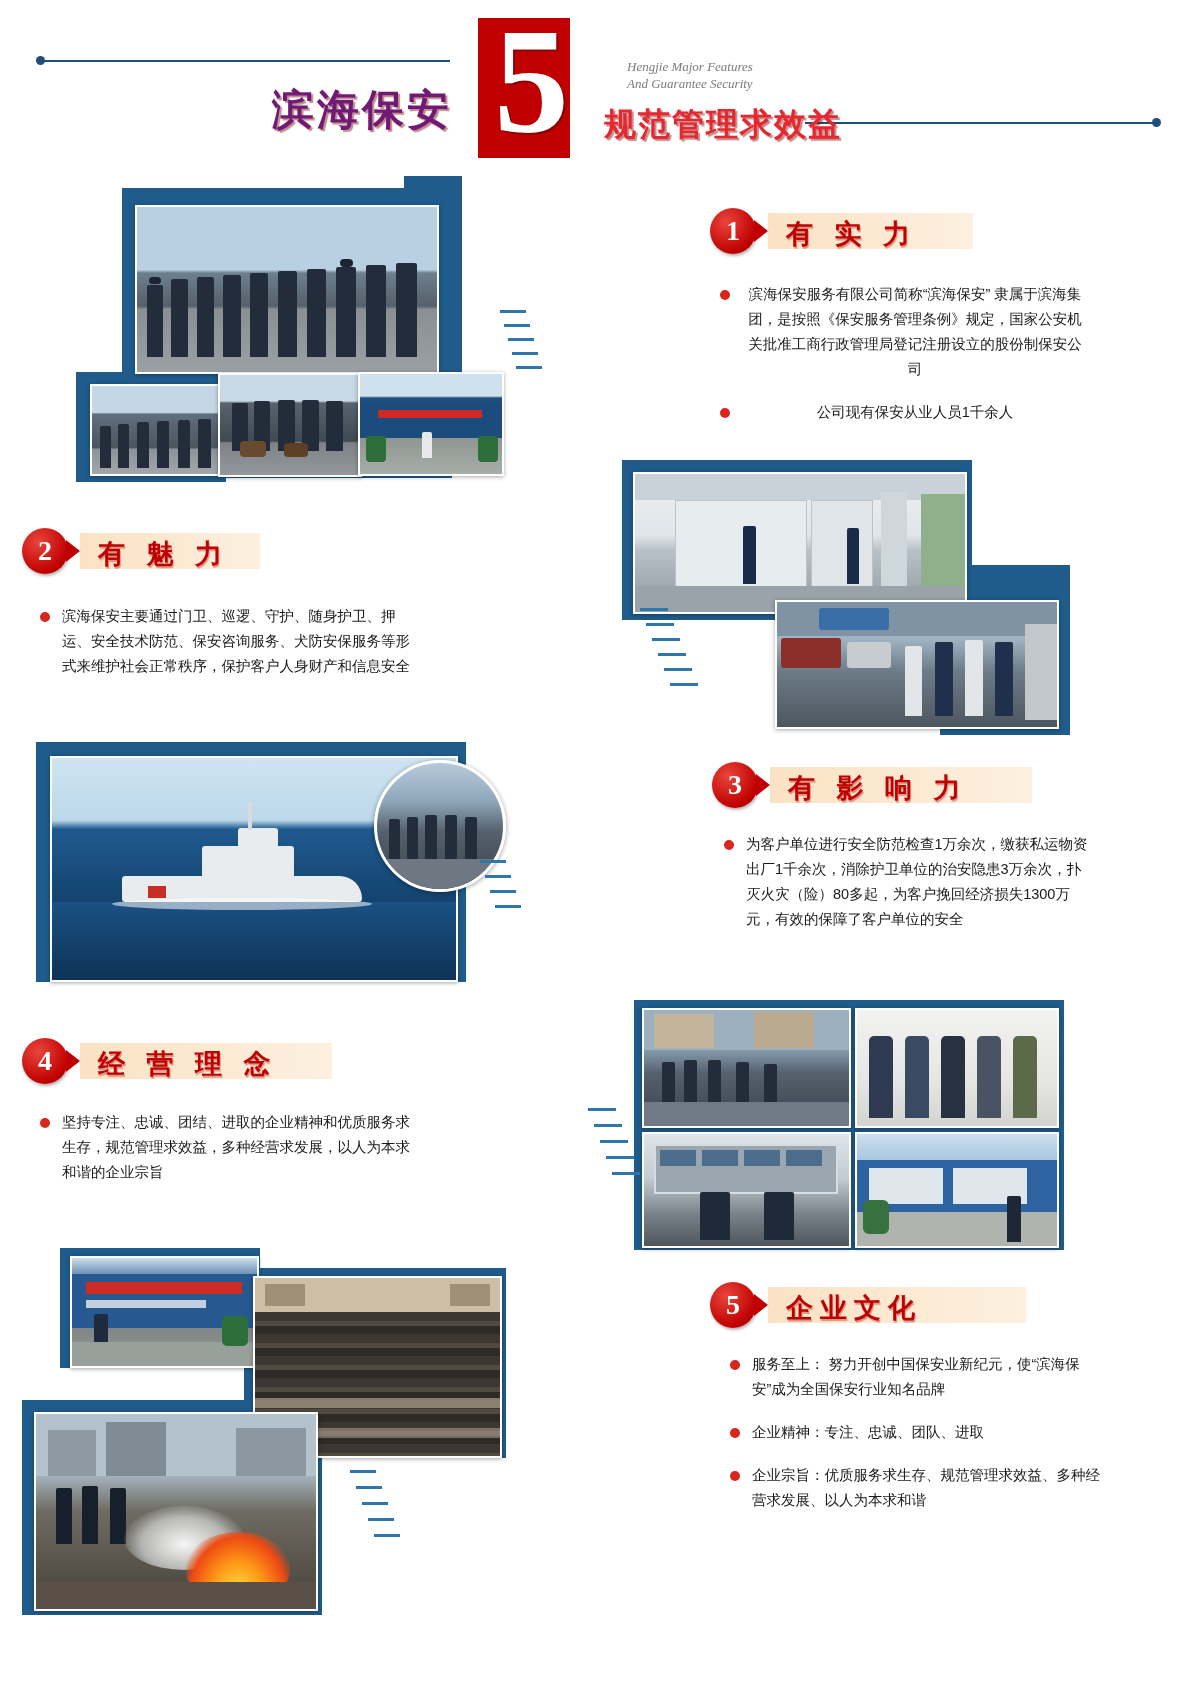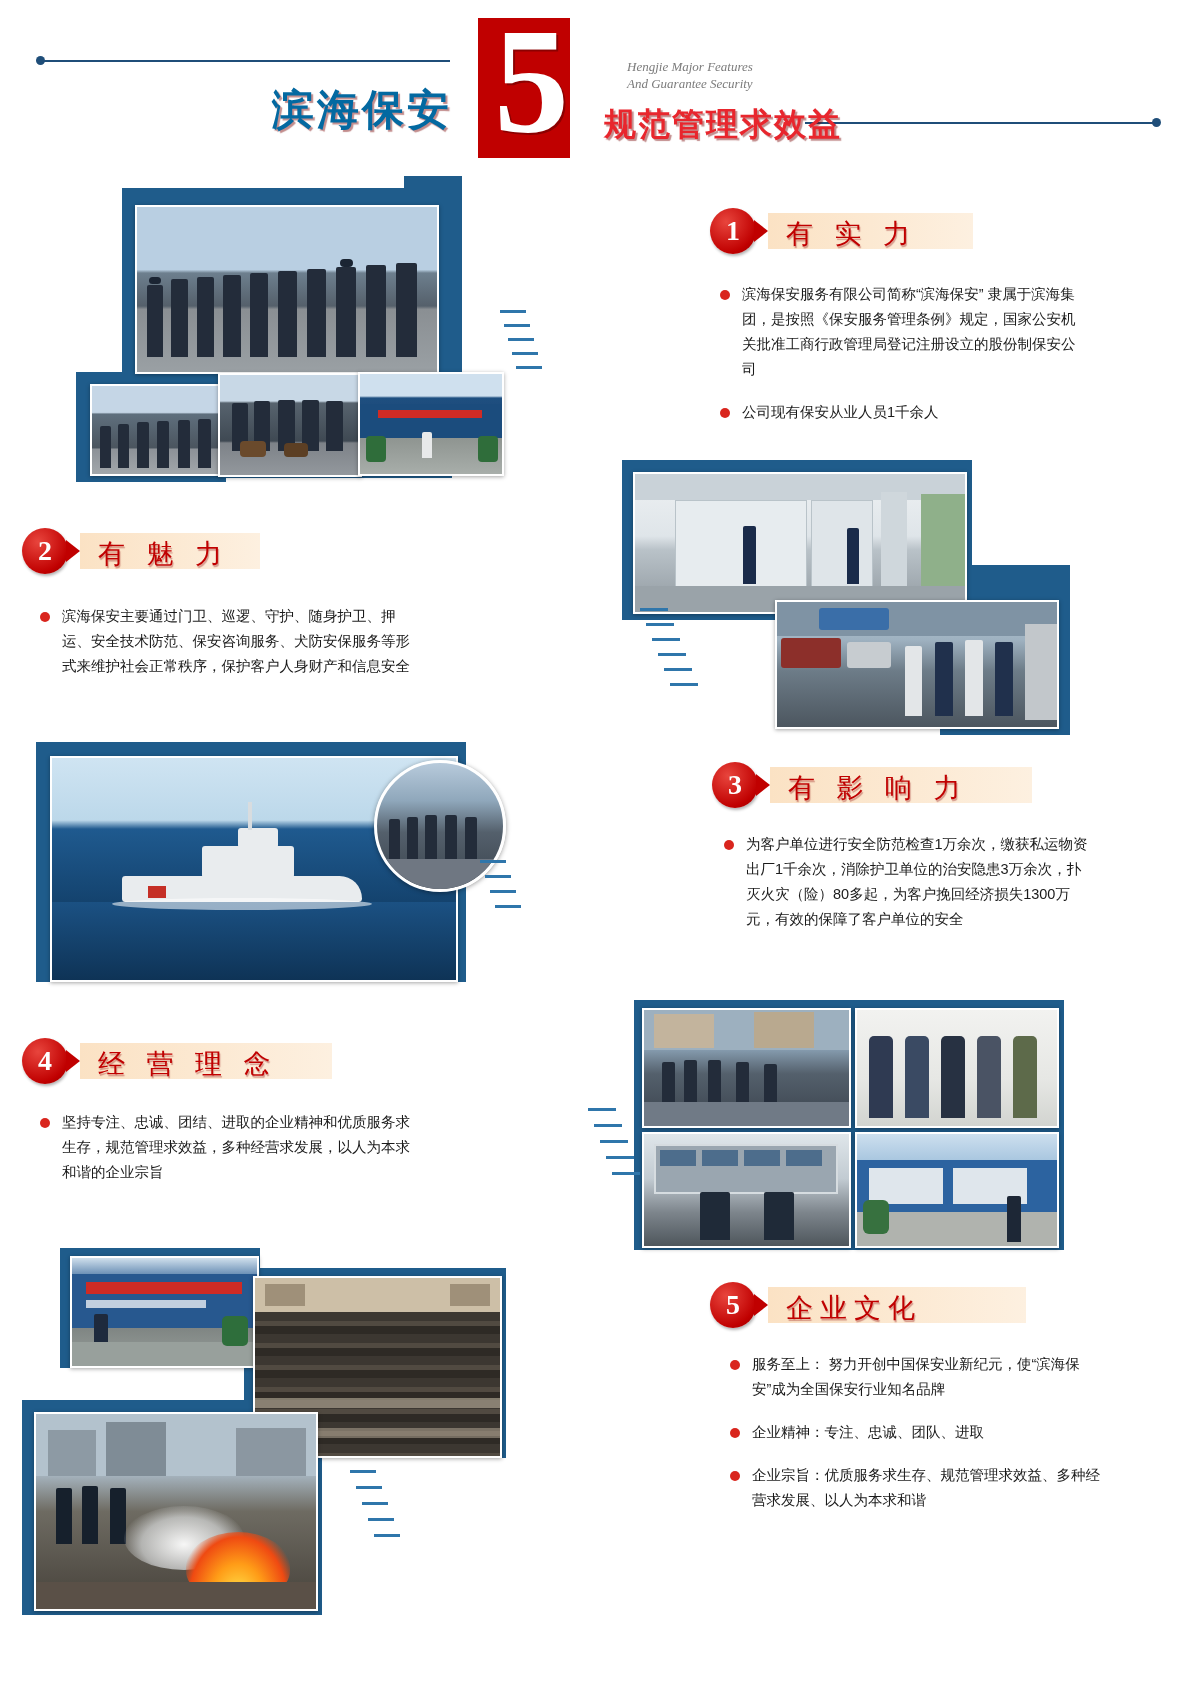--- a/index.html
+++ b/index.html
@@ -63,21 +63,21 @@
     color: #ffffff;
     letter-spacing: -4px;
     line-height: 150px;
     text-shadow: 2px 2px 0 #8c0000;
   }
   .hdr-title-left {
     position: absolute;
     left: 272px; top: 82px;
     font-size: 42px;
     font-weight: 700;
-    color: #0369a1;
+    color: #701a75;
     letter-spacing: 3px;
     text-shadow: 2px 2px 1px rgba(120,0,0,.45);
   }
   .hdr-title-right {
     position: absolute;
     left: 604px; top: 103px;
     font-size: 32px;
     font-weight: 700;
     color: #e8262d;
     letter-spacing: 2px;
@@ -123,21 +123,21 @@
   .sec-band {
     position: absolute;
     left: 58px; top: 5px;
     height: 36px;
     background: linear-gradient(to right, #fbe2c4, #fdf0e0);
   }
   .sec-label {
     position: absolute;
     left: 76px; top: 8px;
     font-size: 27px;
-    font-weight: 400;
+    font-weight: 700;
     color: #c00000;
     letter-spacing: 7px;
     text-shadow: 1px 2px 1px rgba(140,0,0,.35);
     white-space: nowrap;
   }
 
   
   .bullets {
     position: absolute;
   }
@@ -297,21 +297,21 @@
   <div class="stripe" style="left:16px;top:56px;width:26px;"></div>
 </div>
 
 <div class="sec-head" style="left:710px; top:208px; width:250px;">
   <div class="sec-band" style="width:205px;"></div>
   <div class="sec-badge">1</div>
   <div class="sec-arrow"></div>
   <div class="sec-label">有 实 力</div>
 </div>
 
-<div class="bullets" style="left:718px; top:282px; width:370px;">
+<div class="bullets" style="left:718px; top:282px; width:370px;text-align:center;">
   <div class="bullet">滨海保安服务有限公司简称“滨海保安” 隶属于滨海集团，是按照《保安服务管理条例》规定，国家公安机关批准工商行政管理局登记注册设立的股份制保安公司</div>
   <div class="bullet">公司现有保安从业人员1千余人</div>
 </div>
 
 <div class="blue-panel" style="left:622px; top:460px; width:350px; height:160px;"></div>
 <div class="blue-panel" style="left:940px; top:565px; width:130px; height:170px;"></div>
 
 <div class="photo g-lobby" style="left:633px; top:472px; width:330px; height:138px;">
   <div style="position:absolute; left:0; top:0; width:330px; height:26px; background:#c9d2d8;"></div>
   <div style="position:absolute; left:40px; top:26px; width:130px; height:86px; background:#e7ecef; border:1px solid #b9c3c9;"></div>

